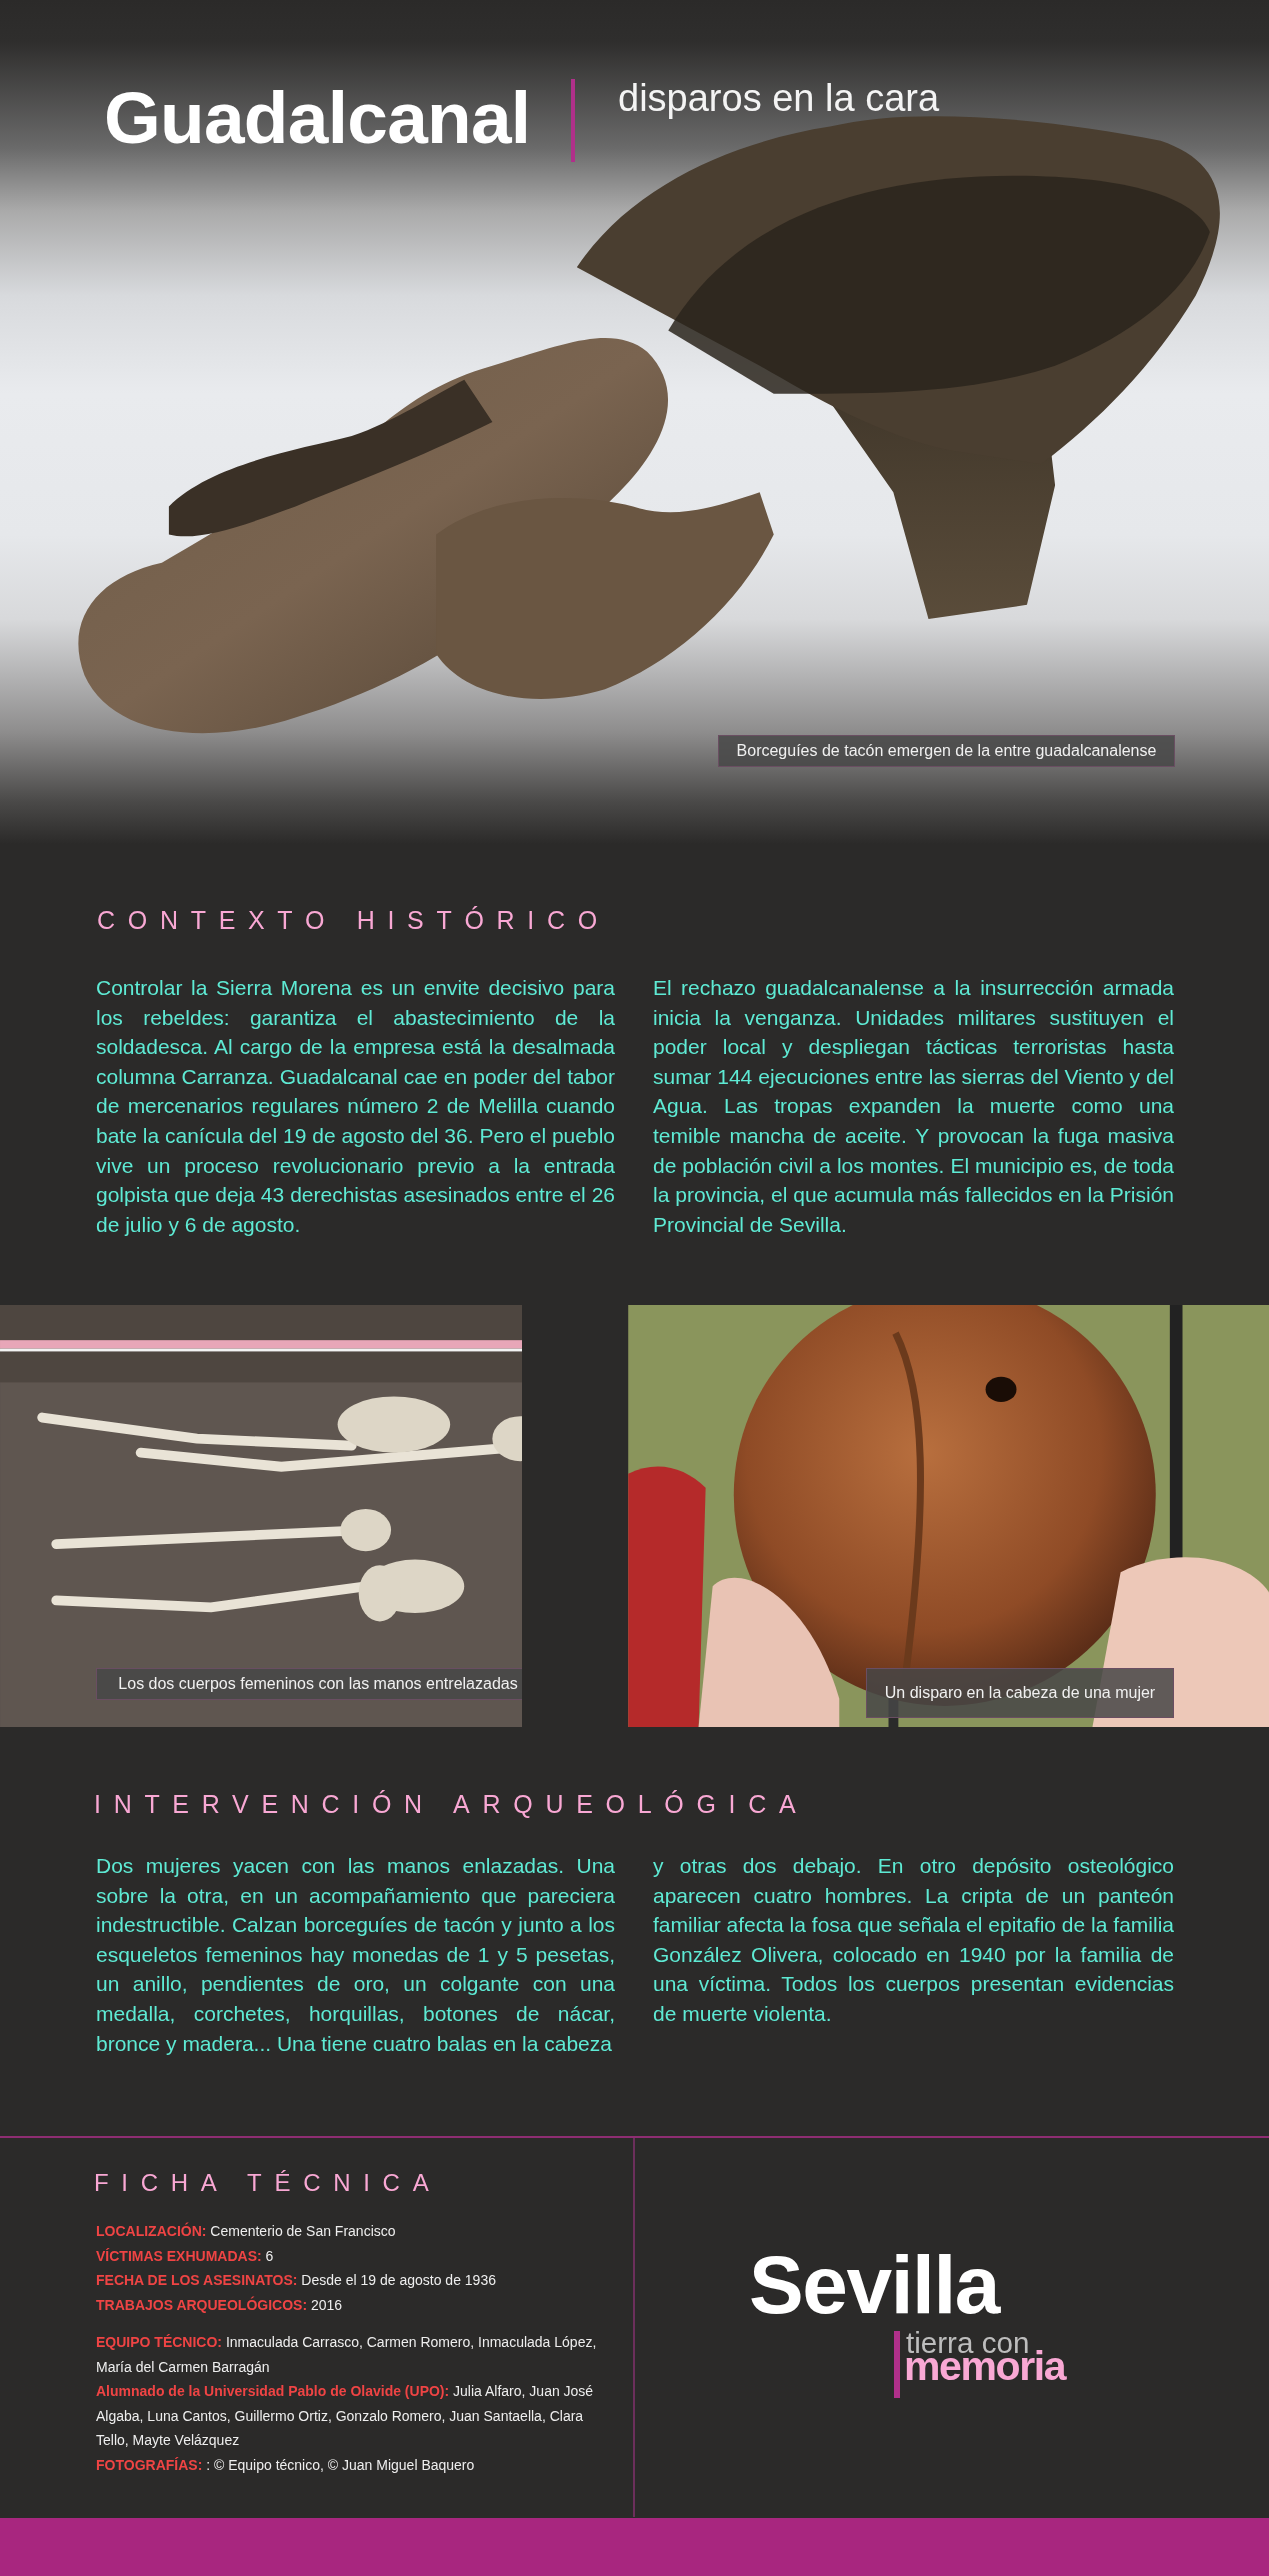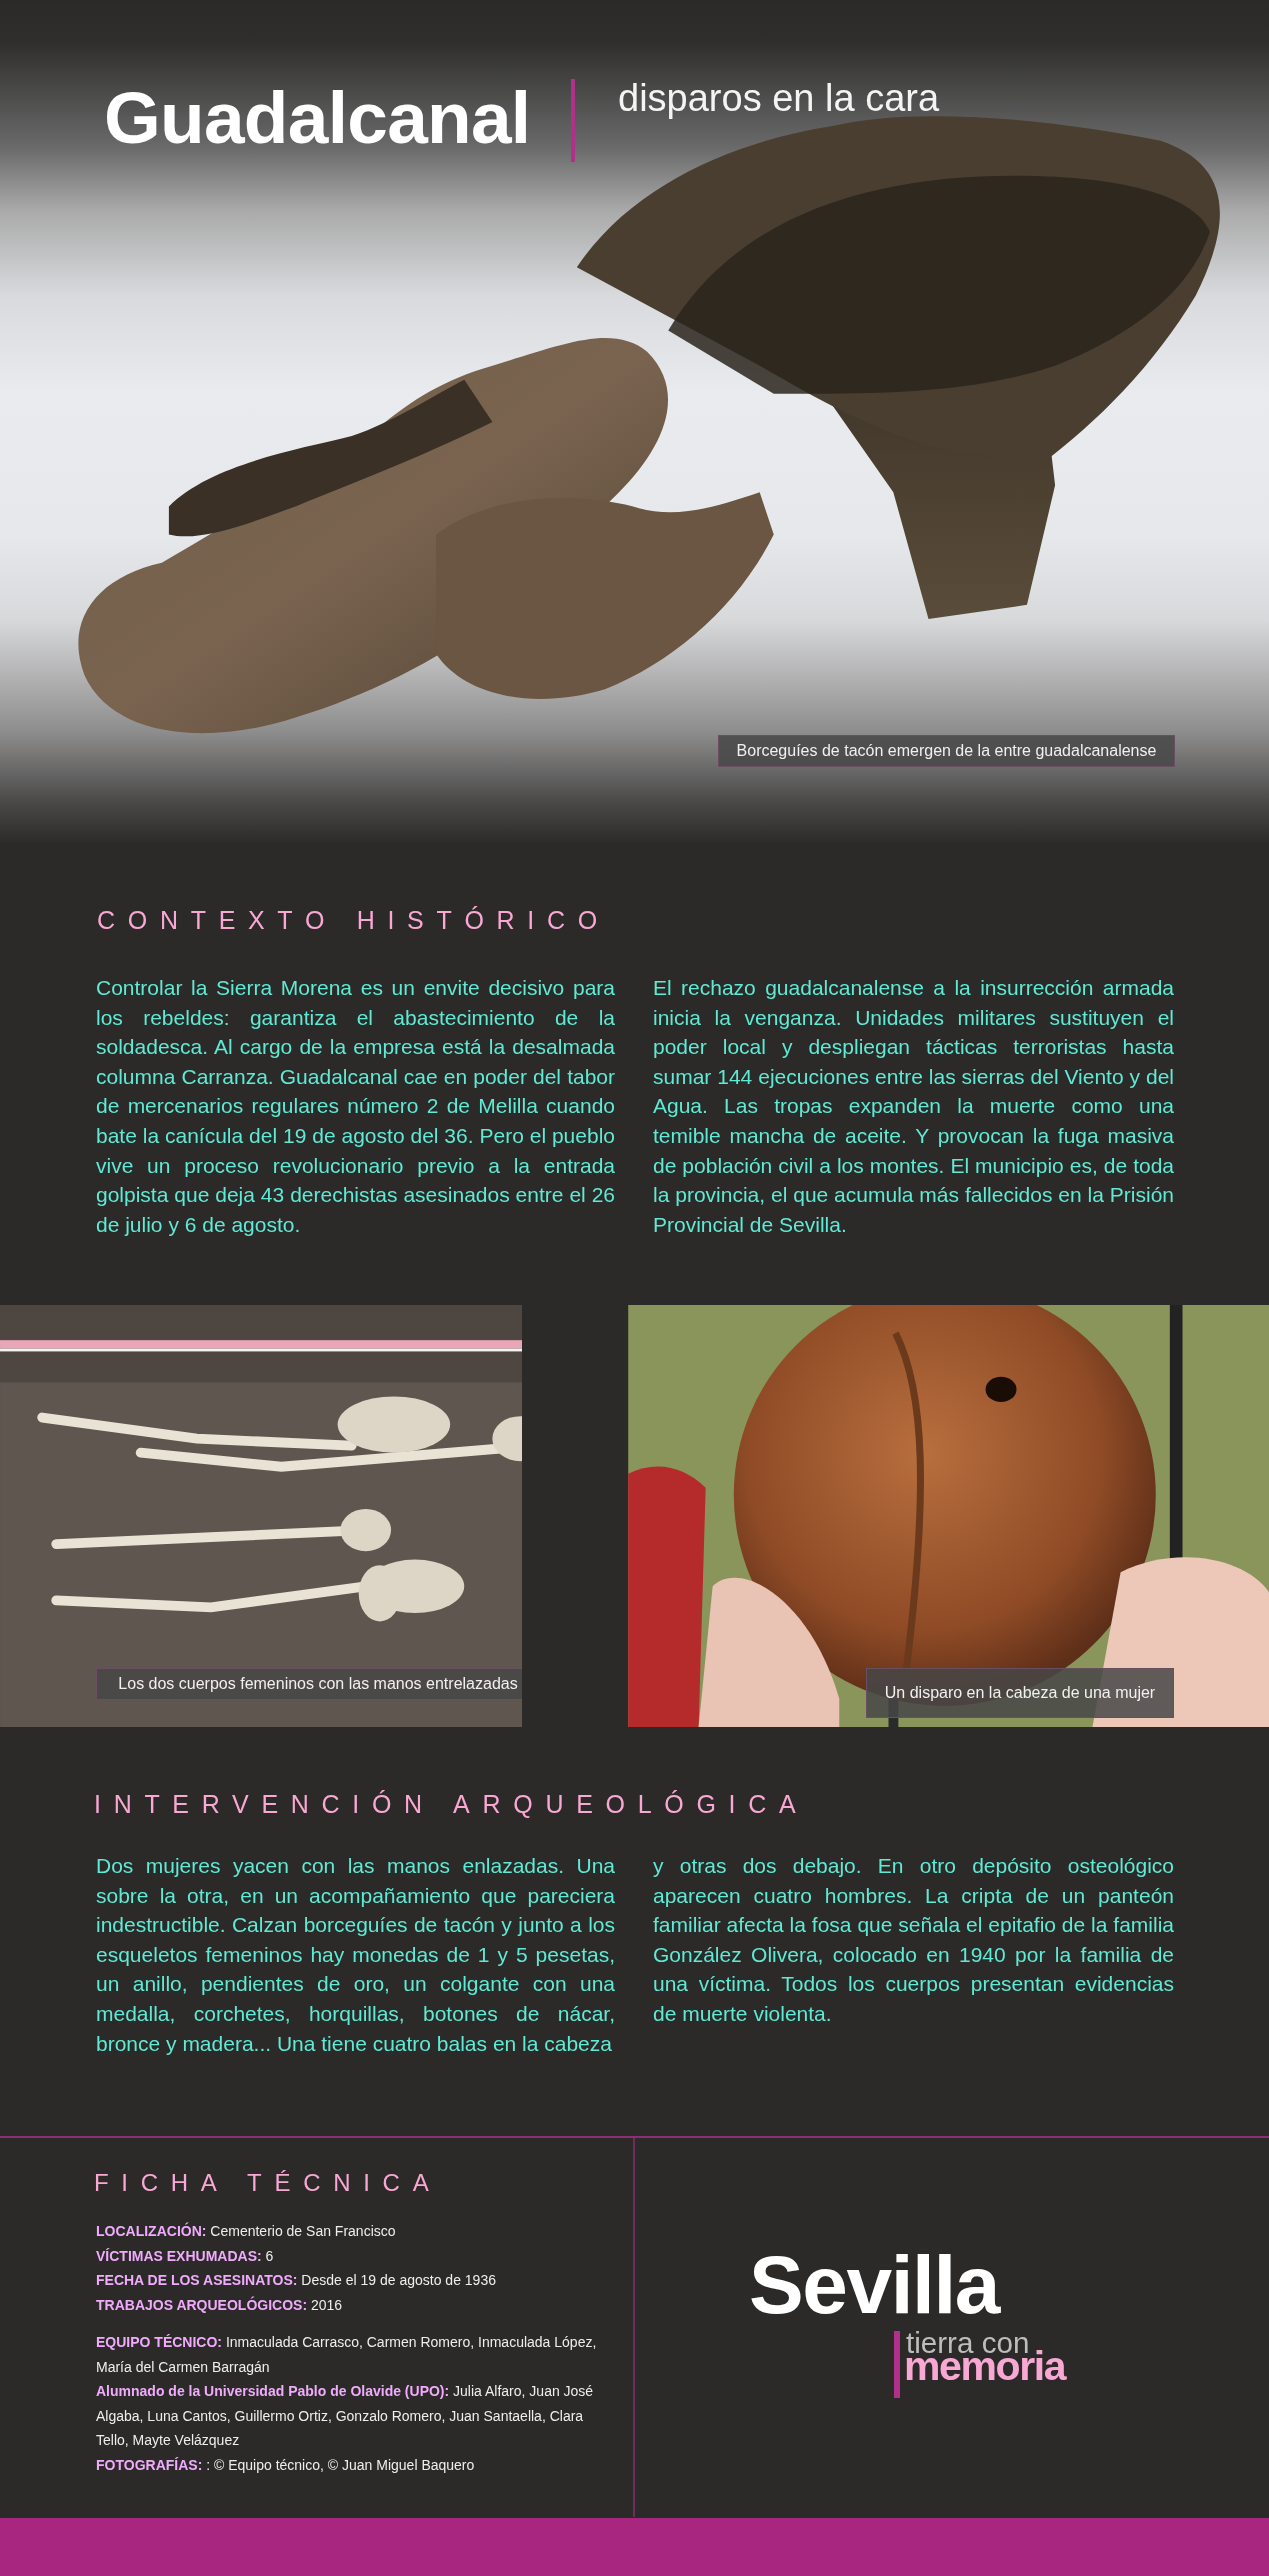--- a/index.html
+++ b/index.html
@@ -11,21 +11,21 @@
   .title-bar{position:absolute;left:571px;top:79px;width:3.5px;height:83px;background:#b0308a;}
   .subtitle{position:absolute;left:618px;top:76px;font-size:38px;line-height:44px;color:#f4f4f4;font-weight:normal;}
   .caption{position:absolute;background:rgba(70,70,70,0.85);border:0.7px solid #6a4e62;color:#f0f0f0;font-size:16px;display:flex;align-items:center;justify-content:center;box-sizing:border-box;}
   .section-head{position:absolute;color:#f9a8d4;font-size:25px;letter-spacing:12.7px;font-weight:normal;}
   .body-text{position:absolute;font-size:21px;line-height:29.6px;text-align:justify;color:#5eead4;}
   .photo{position:absolute;top:1305px;height:422px;overflow:hidden;}
   .photo svg{display:block;}
   .hrule{position:absolute;left:0;top:2136px;width:1269px;height:2.1px;background:#8e2d72;}
   .vrule{position:absolute;left:633px;top:2138px;width:2.1px;height:379px;background:#6b2f5b;}
   .ficha{position:absolute;left:96px;font-size:14px;line-height:24.6px;color:#eee;}
-  .ficha b{color:#f0abfc;font-weight:bold;}
+  .ficha b{color:#ef4444;font-weight:bold;}
   .logo-main{position:absolute;left:749px;top:2238px;font-size:82px;font-weight:bold;color:#fff;letter-spacing:-1.4px;}
   .logo-bar{position:absolute;left:894px;top:2331px;width:5.6px;height:67px;background:#b0308a;}
   .logo-sub{position:absolute;left:906px;top:2326px;font-size:29.6px;color:#bdbdbd;}
   .logo-mem{position:absolute;left:904px;top:2343px;font-size:41px;font-weight:bold;color:#f9a8d4;letter-spacing:-1.4px;}
   .footer-bar{position:absolute;left:0;top:2518px;width:1269px;height:58px;background:#a8267f;}
 </style>
 </head>
 <body>
 
 <div class="hero">

